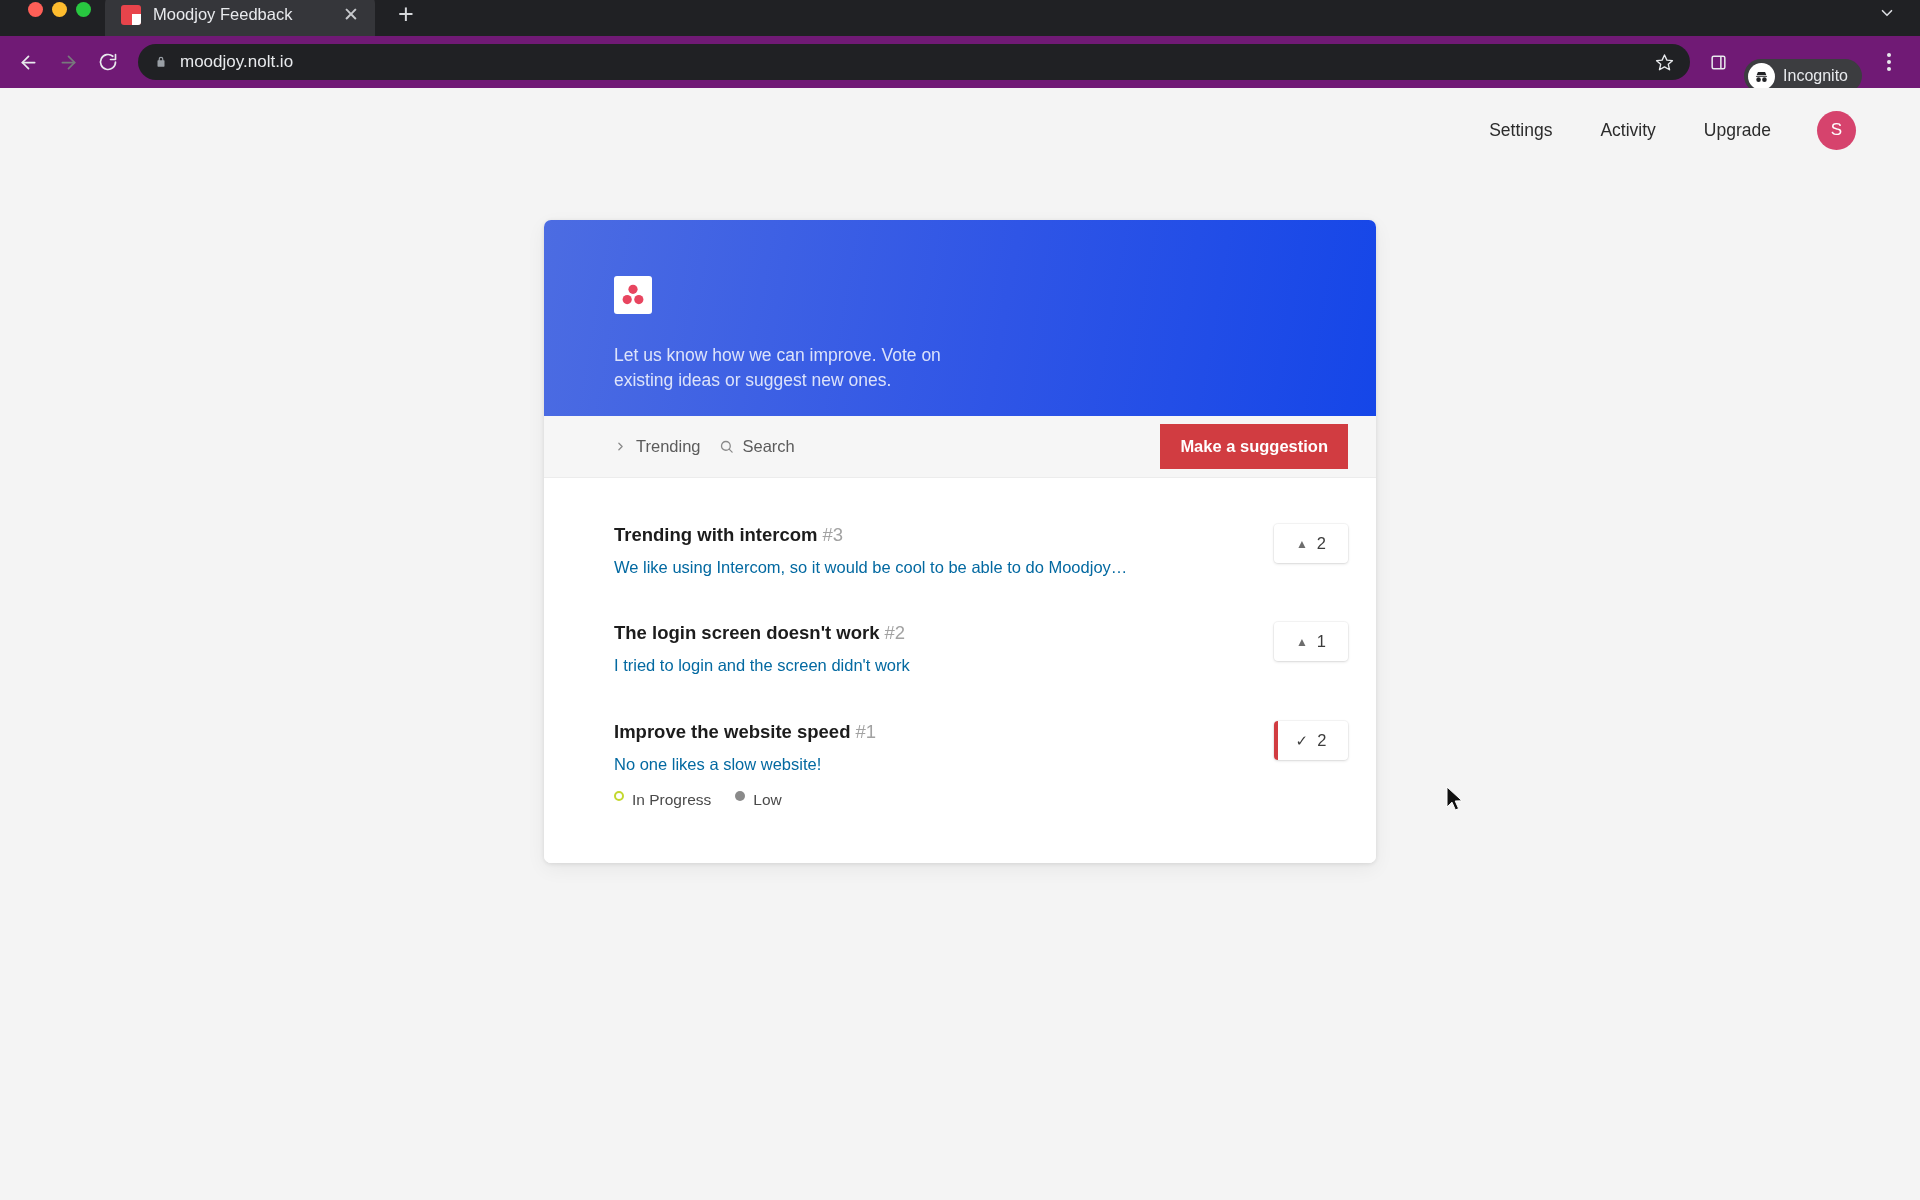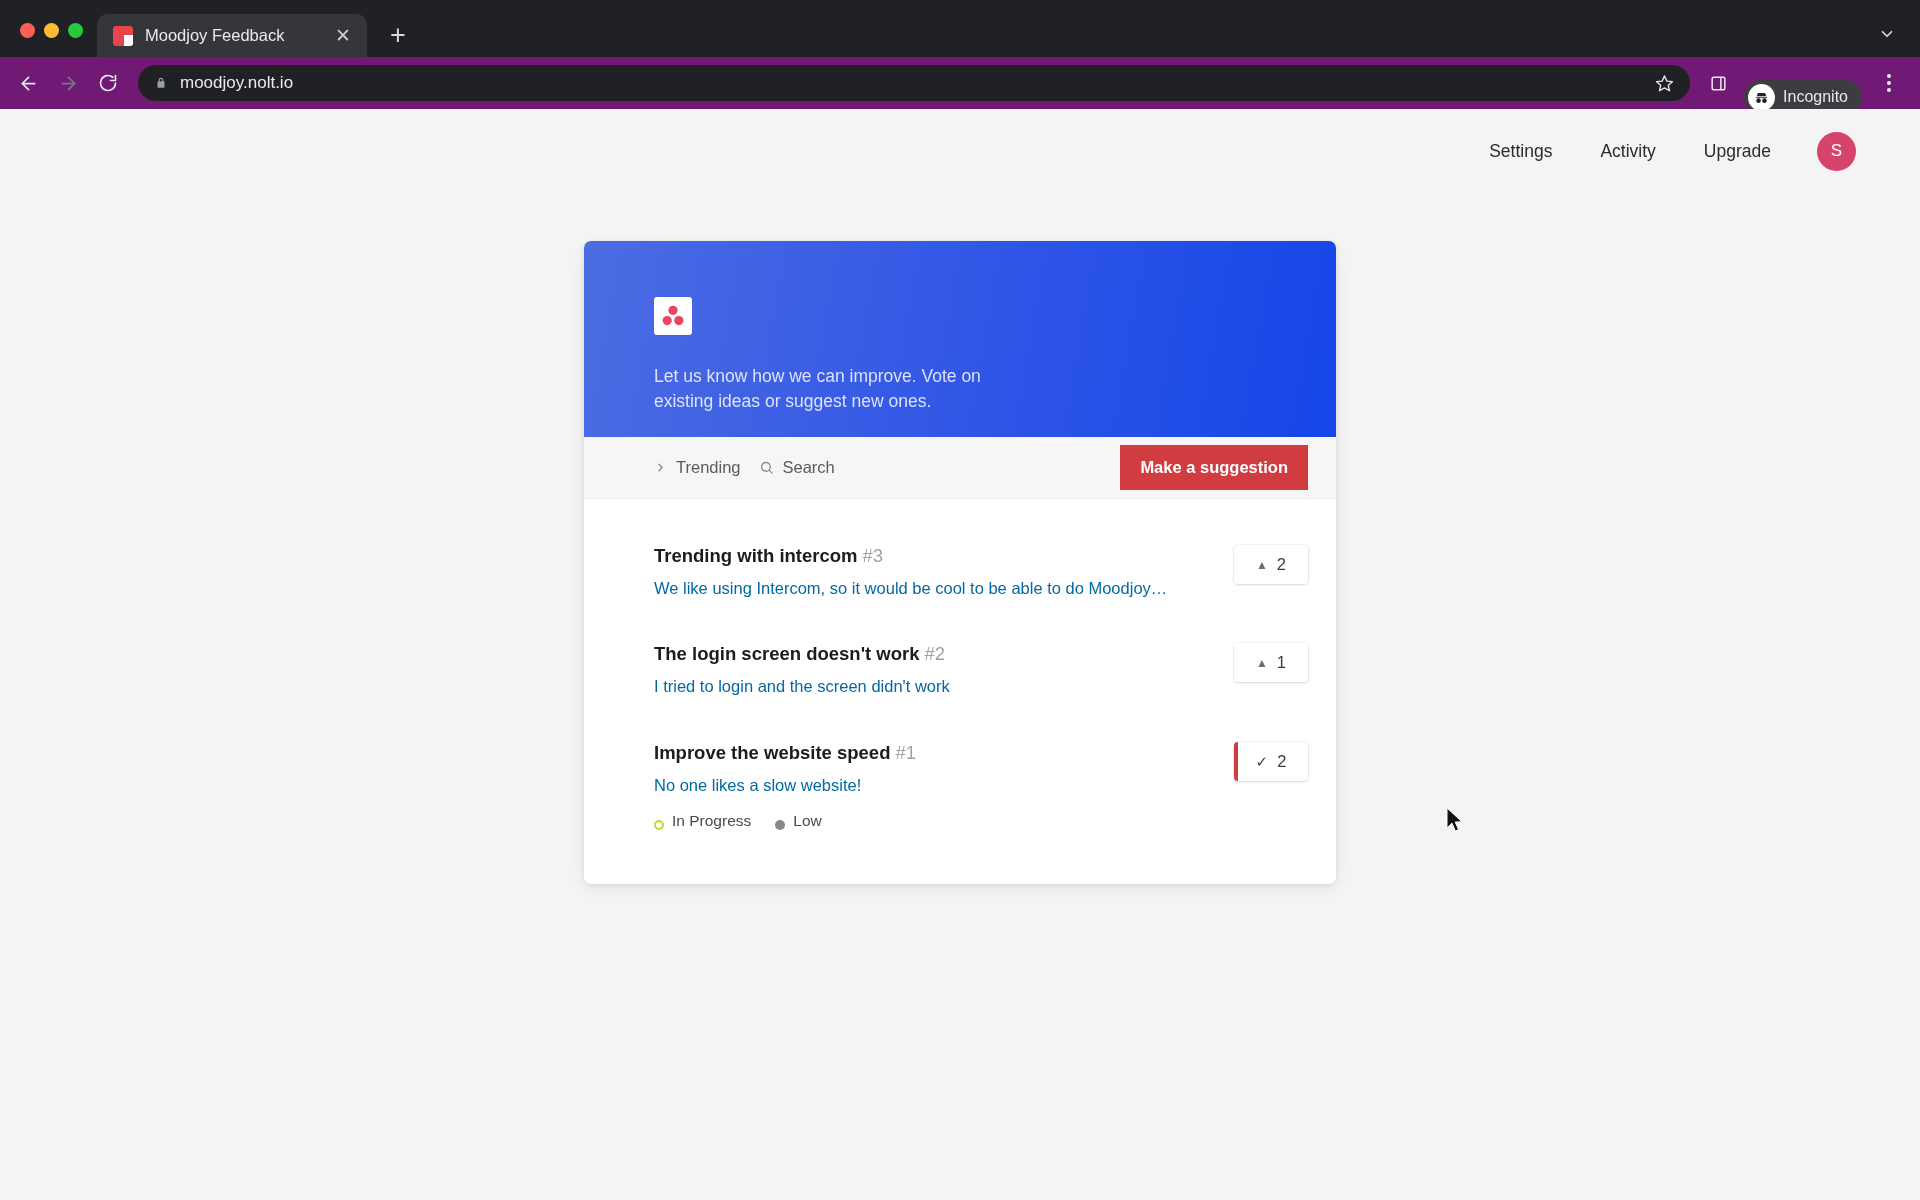--- a/index.html
+++ b/index.html
@@ -16,25 +16,25 @@
   .browser {
     position: absolute;
     inset: 0;
     background: #f4f4f4;
     display: flex;
     flex-direction: column;
   }
 
   
   .tabstrip {
-    height: 57px;
+    height: 36px;
     background: #202124;
     display: flex;
     align-items: flex-end;
-    padding-left: 14px;
+    padding-left: 22px;
     position: relative;
     flex: 0 0 auto;
   }
 
   .traffic {
     display: flex;
     align-items: center;
     gap: 9px;
     height: 53px;
     padding: 0 14px 0 6px;
@@ -218,21 +218,21 @@
     margin-left: 22px;
     flex: 0 0 auto;
   }
 
   
   .board {
     position: absolute;
     left: 50%;
     transform: translateX(-50%);
     top: 132px;
-    width: 752px;
+    width: 832px;
     border-radius: 7px;
     box-shadow: 0 1px 4px rgba(0,0,0,0.10), 0 6px 20px rgba(0,0,0,0.055);
     overflow: hidden;
     background: #ffffff;
   }
 
   .board-header {
     height: 196px;
     background: linear-gradient(100deg, #4c6ce2 0%, #2f55e6 55%, #1546e8 100%);
     padding: 56px 0 0 70px;
@@ -312,21 +312,21 @@
     overflow: hidden;
   }
   .post-badges {
     margin-top: 16px;
     display: flex;
     align-items: center;
     gap: 24px;
   }
   .badge {
     display: flex;
-    align-items: flex-end;
+    align-items: flex-start;
     gap: 8px;
     font-size: 15.5px;
     color: #4a4a4a;
     white-space: nowrap;
   }
   .badge-ring {
     width: 10px; height: 10px;
     border-radius: 50%;
     border: 2.5px solid #c3d82e;
     flex: 0 0 auto;

